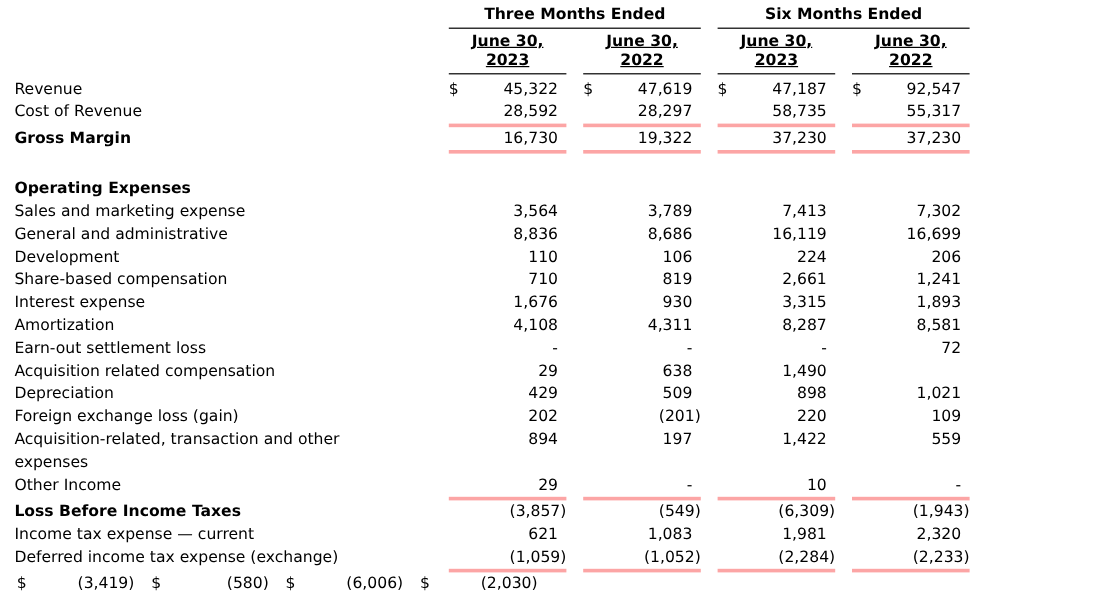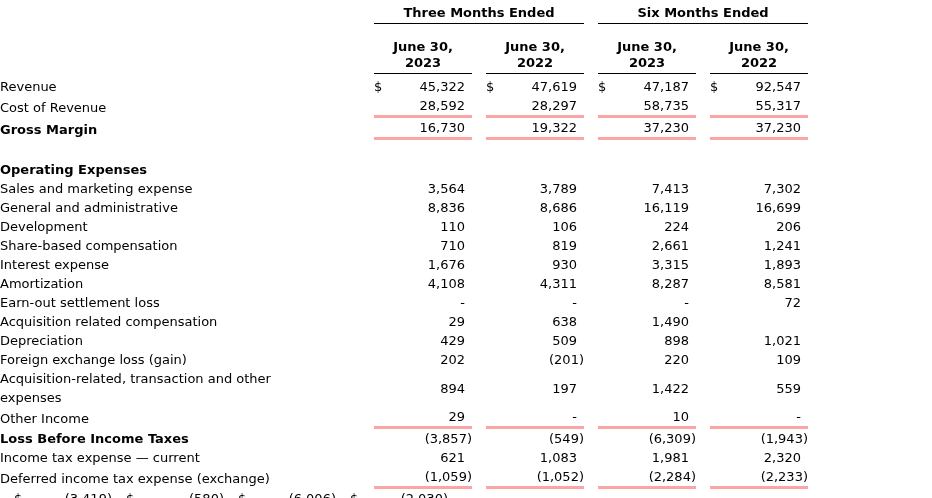--- a/index.html
+++ b/index.html
@@ -10,24 +10,24 @@
     color: #000000;
     -webkit-font-smoothing: antialiased;
   }
   .sheet {
     width: 932px;
     height: 498px;
     padding-top: 4px;
     overflow: hidden;
     background: #ffffff;
   }
-  .row { display: flex; align-items: center; }
+  .row { display: flex; align-items: flex-start; }
   .label {
     width: 360px;
-    padding-left: 0;
+    padding-left: 12px;
     line-height: 19px;
     white-space: pre-line;
     display: flex;
     flex-direction: column;
     justify-content: flex-end;
   }
   .cell {
     width: 98px;
     margin-left: 14px;
     display: flex;
@@ -45,21 +45,21 @@
   .ghead .gspan {
     width: 210px;
     margin-left: 14px;
     text-align: center;
     font-weight: bold;
     border-bottom: 1px solid #000000;
     line-height: 18px;
     padding-bottom: 1px;
   }
   
-  .chead { margin-top: 14px; margin-bottom: 3px; }
+  .chead { margin-top: 2px; margin-bottom: 3px; text-decoration: underline; }
   .chead .hcell {
     width: 98px;
     margin-left: 14px;
     text-align: center;
     font-weight: bold;
     border-bottom: 1px solid #000000;
     line-height: 16px;
     padding-bottom: 2px;
     padding-top: 1px;
   }

